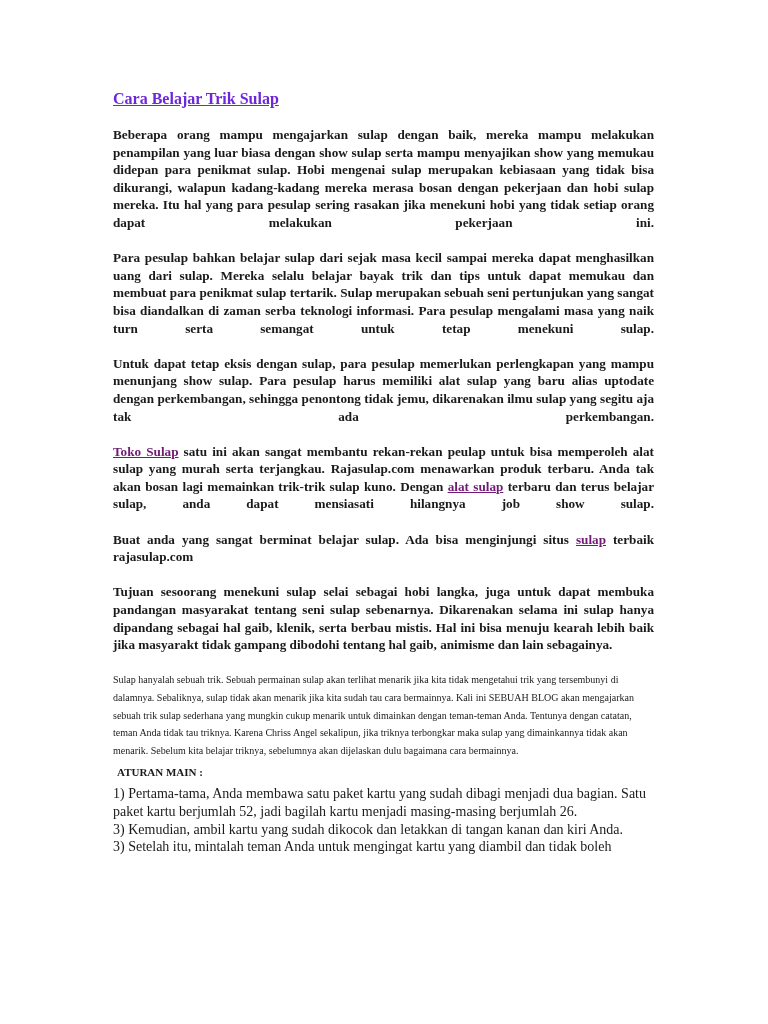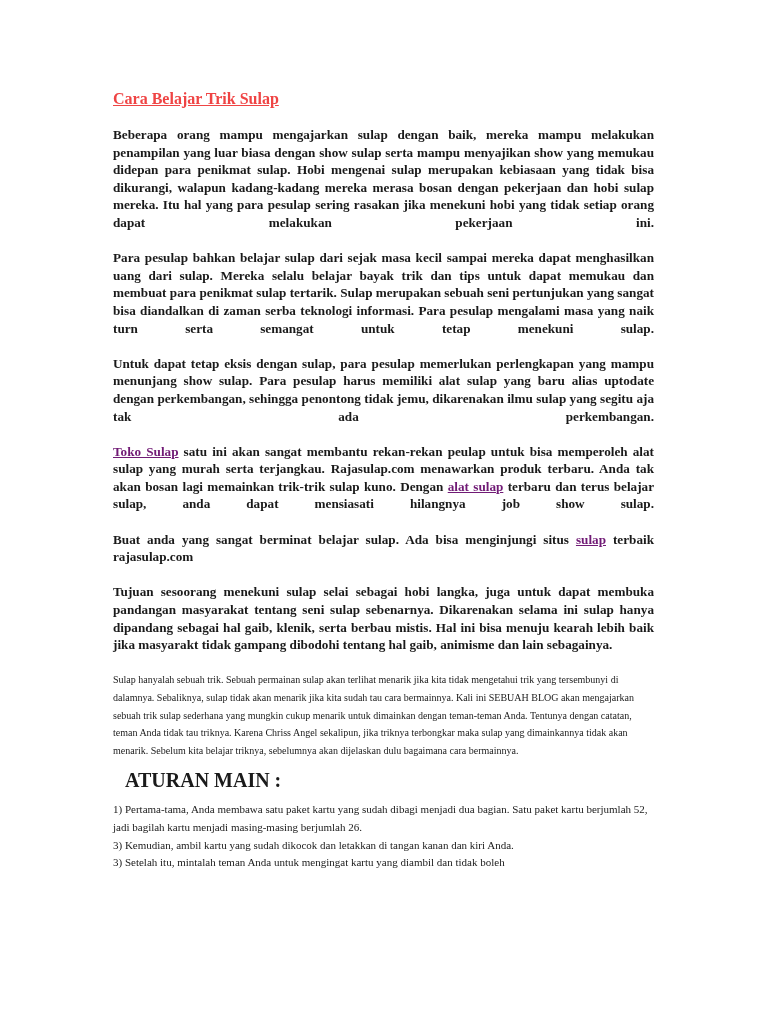--- a/index.html
+++ b/index.html
@@ -1,25 +1,25 @@
 <!DOCTYPE html>
 <html><head>
 <meta charset="utf-8">
 <style>
   html, body { margin:0; padding:0; background:#ffffff; }
   body { width:768px; height:1024px; overflow:hidden; position:relative;
     font-family:"Liberation Serif", serif; color:#1a1a1a; }
   .page { position:absolute; left:113px; top:90px; width:541px; }
-  .title { font-size:16px; font-weight:bold; color:#ef4444; text-decoration:underline; display:block; margin:0 0 18px 0; }
+  .title { font-size:16px; font-weight:bold; color:#6d28d9; text-decoration:underline; display:block; margin:0 0 18px 0; }
   .pj { font-size:13.2px; line-height:17.6px; text-align:justify; text-align-last:justify; margin:0 0 17.6px 0;font-weight:bold; }
   .pj.nolast { text-align-last:left; }
   .pl { font-size:10px; line-height:17.6px; margin:0; }
   a.lnk { color:#701a75; text-decoration:underline; }
-  .bold { font-weight:bold; font-size:20px; line-height:18px; margin:12px; }
-  .list p { font-size:11px; line-height:17.6px; margin:0; }
+  .bold { font-weight:bold; font-size:11px; line-height:18px; margin:4px; }
+  .list p { font-size:14px; line-height:17.6px; margin:0; }
 </style>
 </head>
 <body>
 
 <div class="page">
   <a class="title">Cara Belajar Trik Sulap</a>
 
   <p class="pj">Beberapa orang mampu mengajarkan sulap dengan baik, mereka mampu melakukan penampilan yang luar biasa dengan show sulap serta mampu menyajikan show yang memukau didepan para penikmat sulap. Hobi mengenai sulap merupakan kebiasaan yang tidak bisa dikurangi, walapun kadang-kadang mereka merasa bosan dengan pekerjaan dan hobi sulap mereka. Itu hal yang para pesulap sering rasakan jika menekuni hobi yang tidak setiap orang dapat melakukan pekerjaan ini.</p>
   <p class="pj">Para pesulap bahkan belajar sulap dari sejak masa kecil sampai mereka dapat menghasilkan uang dari sulap. Mereka selalu belajar bayak trik dan tips untuk dapat memukau dan membuat para penikmat sulap tertarik. Sulap merupakan sebuah seni pertunjukan yang sangat bisa diandalkan di zaman serba teknologi informasi. Para pesulap mengalami masa yang naik turn serta semangat untuk tetap menekuni sulap.</p>
   <p class="pj">Untuk dapat tetap eksis dengan sulap, para pesulap memerlukan perlengkapan yang mampu menunjang show sulap. Para pesulap harus memiliki alat sulap yang baru alias uptodate dengan perkembangan, sehingga penontong tidak jemu, dikarenakan ilmu sulap yang segitu aja tak ada perkembangan.</p>

